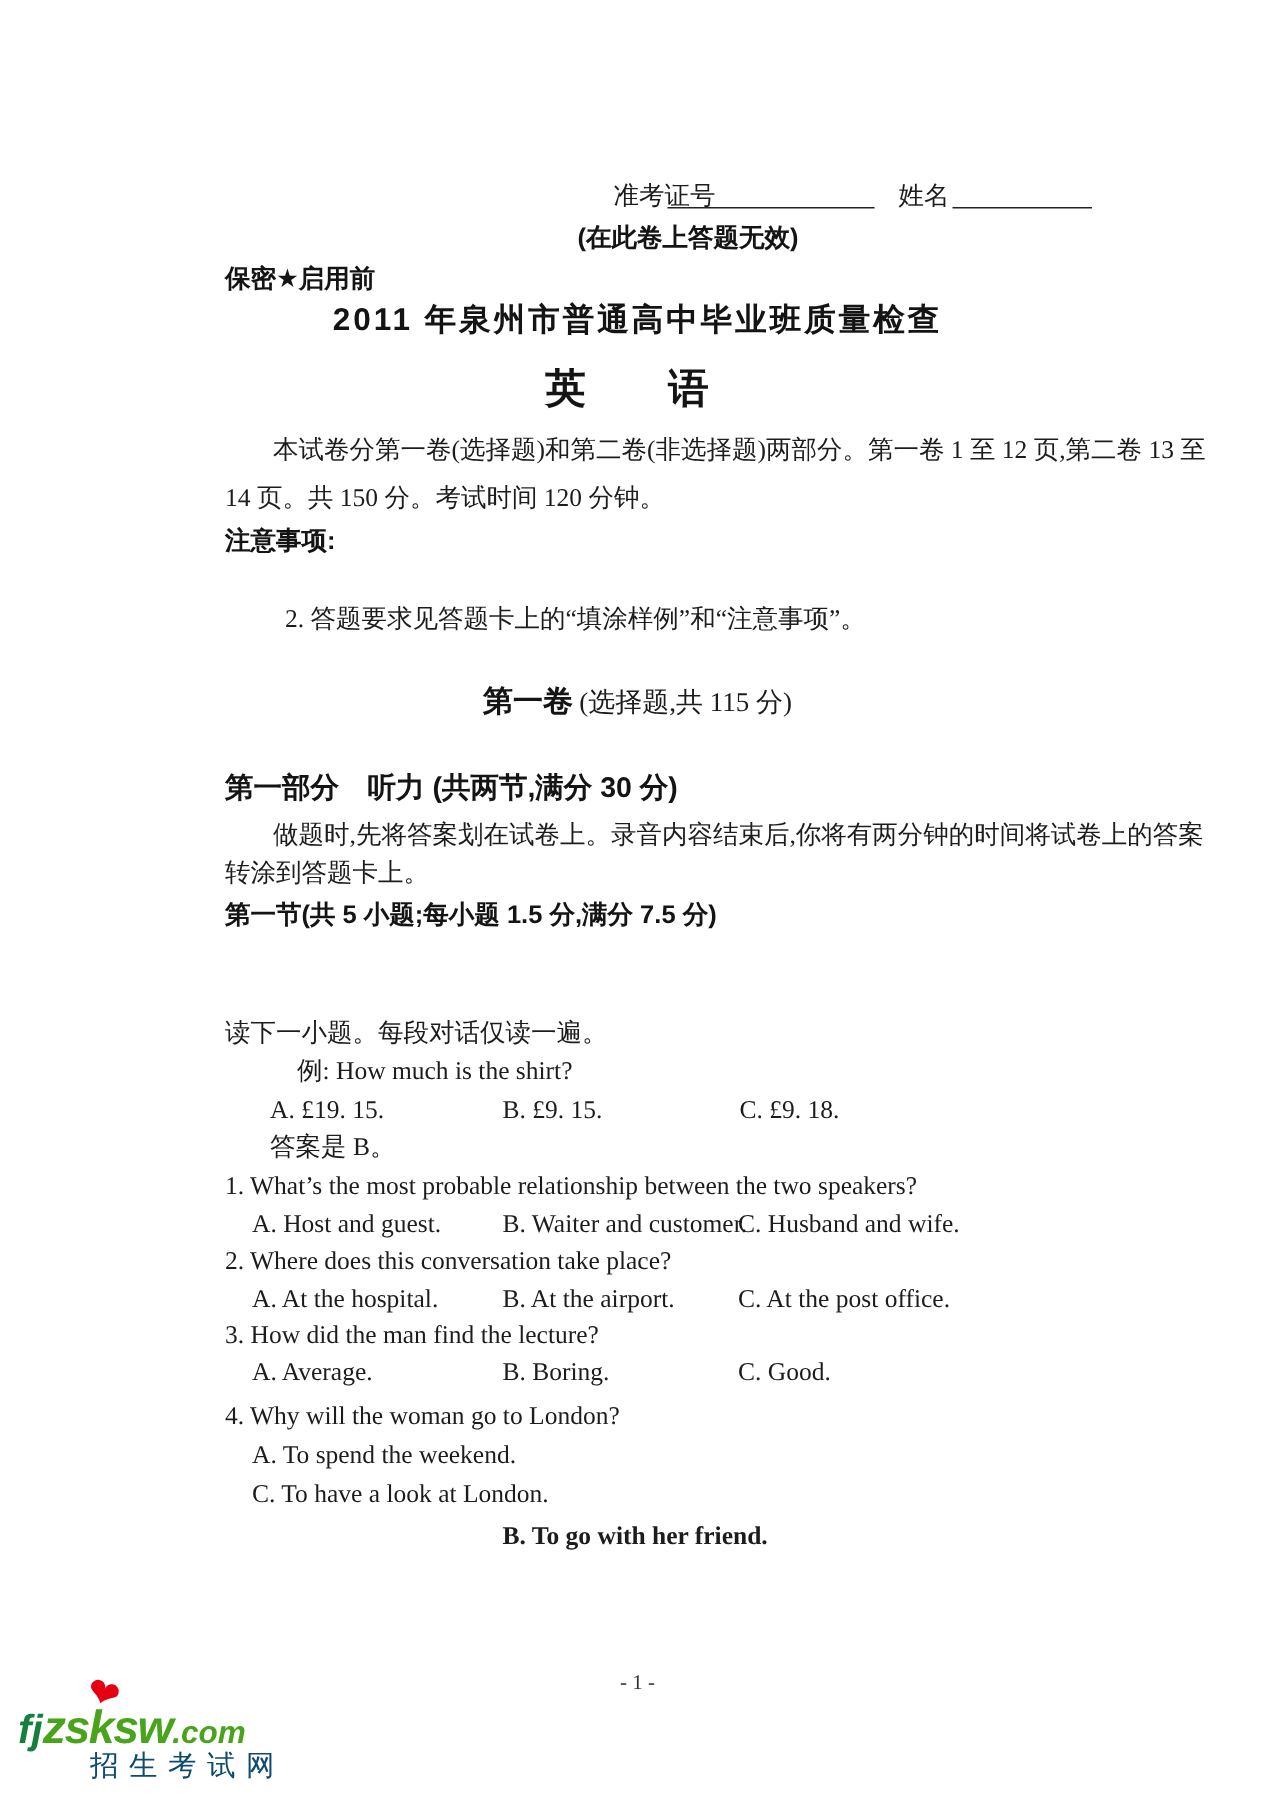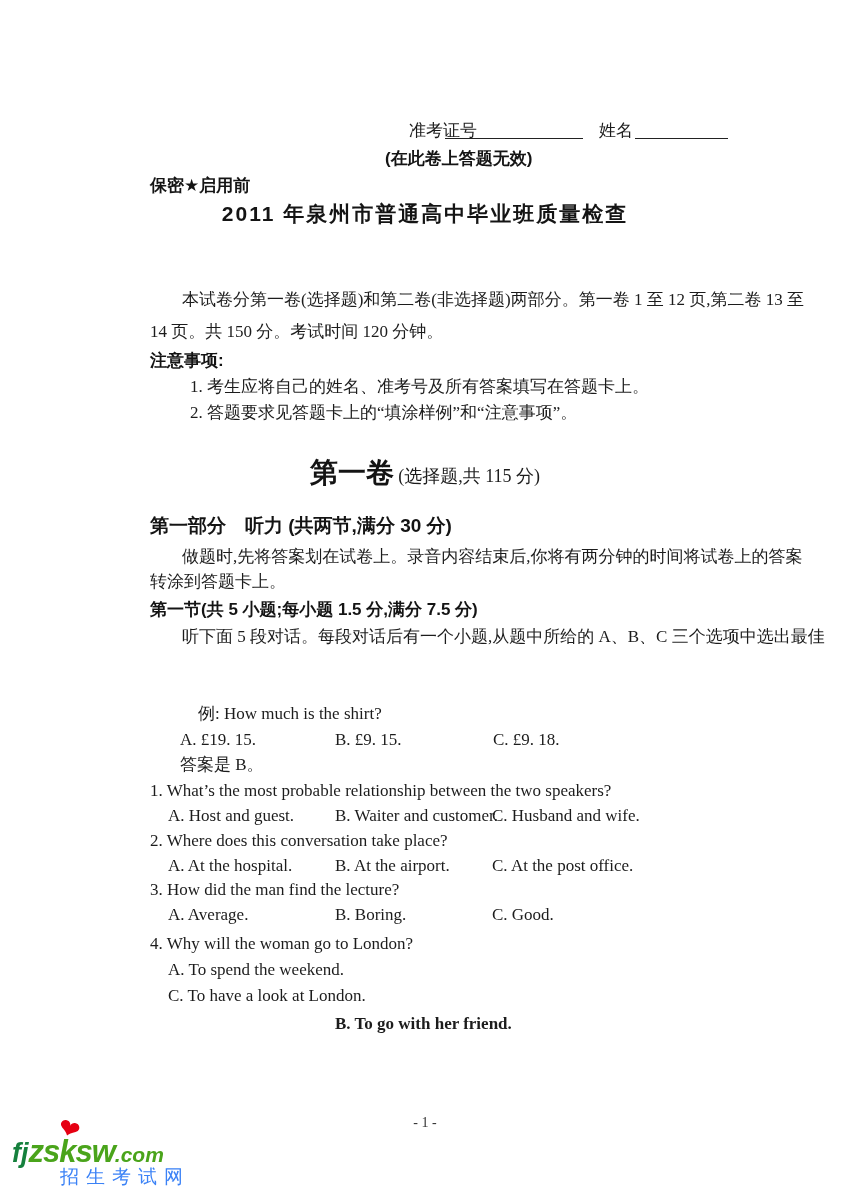--- a/index.html
+++ b/index.html
@@ -5,69 +5,69 @@
   html,body{margin:0;padding:0;background:#ffffff;}
   #page{position:relative;width:850px;height:1202px;background:#ffffff;overflow:hidden;
         font-family:"Liberation Serif","DejaVu Serif",serif;color:#1c1c1c;}
   .line{position:absolute;white-space:nowrap;font-size:17px;line-height:1.2;}
   .hei{font-family:"Liberation Sans","DejaVu Sans",sans-serif;font-weight:bold;color:#141414;}
   .center{left:0;width:850px;text-align:center;}
   .blank{display:inline-block;border-bottom:1.5px solid #222;height:17px;vertical-align:bottom;}
   .opt{position:absolute;white-space:nowrap;font-size:17px;}
   #exam-title{font-size:21px;letter-spacing:2px;}
   #subject-title{font-size:27px;letter-spacing:14px;}
-  #vol-title-big{font-size:28px;}
+  #vol-title-big{font-size:20px;}
   #part-heading{font-size:19px;}
   #footer-label{font-size:17px;letter-spacing:1px;}
   #page-number{font-size:14px;color:#333;}
   
   #logo{position:absolute;left:12px;top:1126px;width:200px;height:70px;}
   #logo .row{position:absolute;top:10px;left:0;white-space:nowrap;
              font-family:"Liberation Sans","DejaVu Sans",sans-serif;
              font-weight:bold;font-style:italic;line-height:1;}
   #logo .fj{font-size:27px;}
   #logo .main{font-size:31px;letter-spacing:-1px;}
   #logo .com{font-size:21px;}
   #logo .heart{position:absolute;left:46px;top:-12px;font-size:26px;font-style:normal;
                transform:rotate(18deg);}
-  #logo .sub{position:absolute;top:38px;left:48px;color:#3b82f6;font-size:19px;
+  #logo .sub{position:absolute;top:38px;left:48px;color:#0c4a6e;font-size:19px;
              letter-spacing:7px;font-family:"Liberation Serif","DejaVu Serif",serif;}
 </style>
 </head>
 <body>
 
 <div id="page">
 
   <span class="line" style="left:373px;top:121px;margin-left:36px;">准考证号</span>
   <span class="blank" style="position:absolute;left:445px;top:121px;width:138px;"></span>
   <span class="line" style="left:599px;top:121px;">姓名</span>
   <span class="blank" style="position:absolute;left:635px;top:121px;width:93px;"></span>
 
   <span class="line hei" style="left:385px;top:149px;">(在此卷上答题无效)</span>
   <span class="line hei" style="left:150px;top:176px;">保密★启用前</span>
 
   <div class="line hei center" id="exam-title" style="top:201px;">2011 年泉州市普通高中毕业班质量检查</div>
+  <div class="line hei center" id="subject-title" style="top:243px;">英　语</div>
 
   <span class="line" style="left:182px;top:290px;">本试卷分第一卷(选择题)和第二卷(非选择题)两部分。第一卷 1 至 12 页,第二卷 13 至</span>
   <span class="line" style="left:150px;top:322px;">14 页。共 150 分。考试时间 120 分钟。</span>
   <span class="line hei" style="left:150px;top:351px;">注意事项:</span>
-  <span class="line" style="left:190px;top:377px;">1. 考生应将自己的姓名、准考号及所有答案填写在答题卡上。</span>
   <span class="line" style="left:190px;top:403px;">2. 答题要求见答题卡上的“填涂样例”和“注意事项”。</span>
 
   <div class="line center" style="top:456px;">
     <span class="hei" id="vol-title-big">第一卷</span>
     <span style="font-size:18px;">(选择题,共 115 分)</span>
   </div>
 
   <span class="line hei" id="part-heading" style="left:150px;top:515px;">第一部分　听力 (共两节,满分 30 分)</span>
   <span class="line" style="left:182px;top:547px;">做题时,先将答案划在试卷上。录音内容结束后,你将有两分钟的时间将试卷上的答案</span>
   <span class="line" style="left:150px;top:572px;">转涂到答题卡上。</span>
 
   <span class="line hei" style="left:150px;top:600px;">第一节(共 5 小题;每小题 1.5 分,满分 7.5 分)</span>
-  <span class="line" style="left:182px;top:627px;">听下面 5 段对话。每段对话后有一个小题,从题中所给的 A、B、C 三个选项中选出最佳</span>
+  <span class="line" style="left:150px;top:679px;">读下一小题。每段对话仅读一遍。</span>
 
   <span class="line" style="left:150px;top:704px;margin-left:48px;">例: How much is the shirt?</span>
   <span class="opt" style="left:180px;top:730px;">A. £19. 15.</span>
   <span class="opt" style="left:335px;top:730px;">B. £9. 15.</span>
   <span class="opt" style="left:493px;top:730px;">C. £9. 18.</span>
   <span class="line" style="left:180px;top:755px;">答案是 B。</span>
 
   <span class="line" style="left:150px;top:781px;">1. What’s the most probable relationship between the two speakers?</span>
   <span class="opt" style="left:168px;top:806px;">A.  Host and guest.</span>
   <span class="opt" style="left:335px;top:806px;">B.  Waiter and customer.</span>

